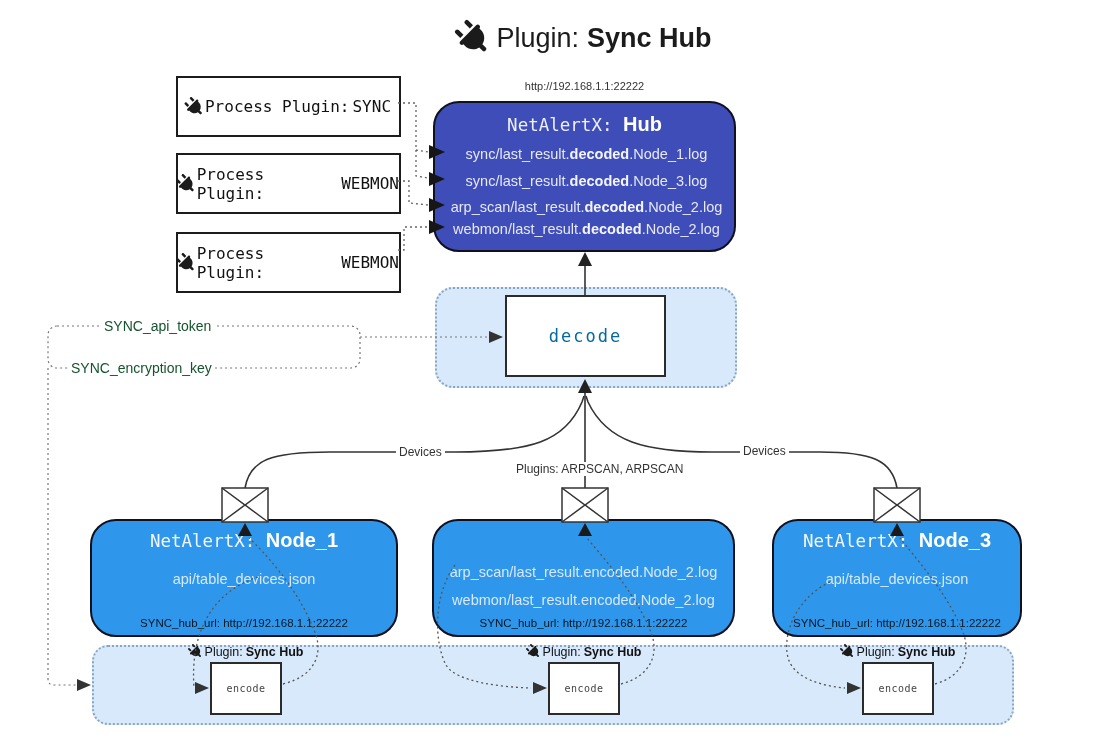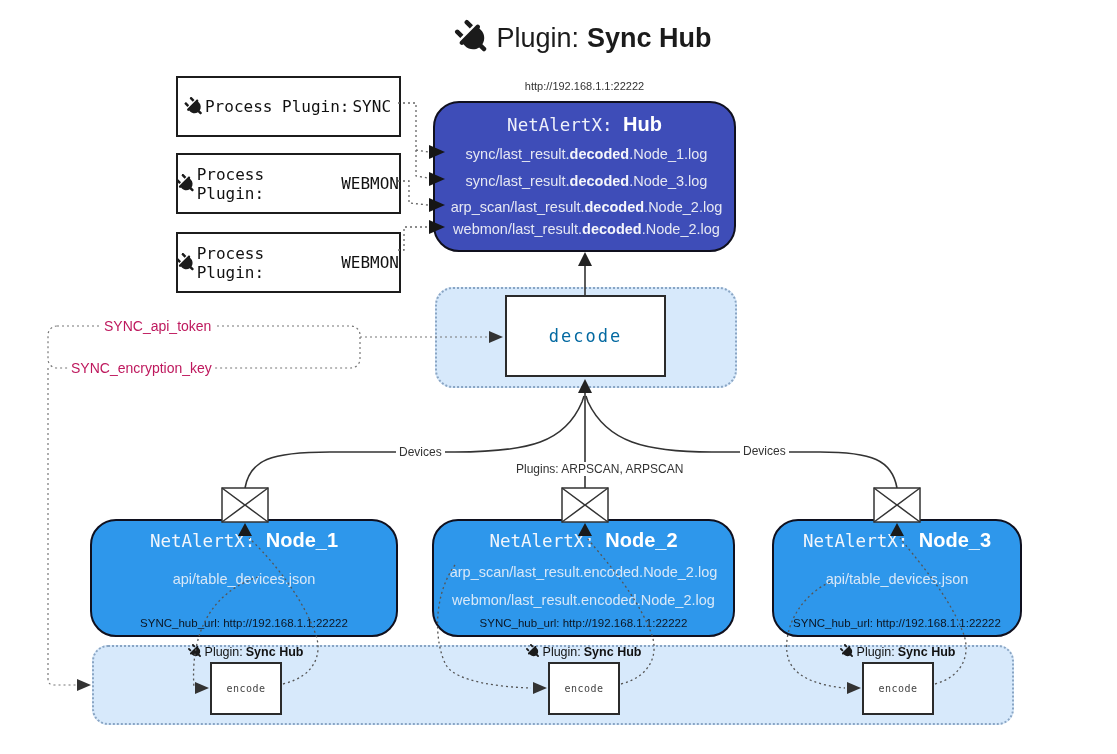--- a/index.html
+++ b/index.html
@@ -32,21 +32,21 @@
 
   
   #decode-area{left:435px;top:287px;width:302px;height:101px;background:#d7e9fb;
        border:2px dotted #89a5c4;border-radius:18px;box-sizing:border-box;}
   .white-box{background:#fff;border:2px solid #2b2b2b;box-sizing:border-box;
        display:flex;align-items:center;justify-content:center;
        font-family:"DejaVu Sans Mono",monospace;color:#0369a1;}
   #decode-box{left:505px;top:295px;width:161px;height:82px;font-size:17px;letter-spacing:2px;}
 
   
-  .cred{background:#fff;padding:0 3px;font-size:14px;color:#be185d;white-space:nowrap;}
+  .cred{background:#fff;padding:0 3px;font-size:14px;color:#14532d;white-space:nowrap;}
   #cred1{left:101px;top:318px;}
   #cred2{left:68px;top:360px;}
 
   
   .edge-label{background:#fff;padding:0 3px;font-size:12px;color:#333;white-space:nowrap;}
   #devices-left{left:396px;top:445px;}
   #devices-right{left:740px;top:444px;}
   #plugins-label{left:513px;top:462px;}
 
   
@@ -145,23 +145,20 @@
   <div class="abs z2 white-box" id="decode-box">decode</div>
 
   <div class="abs z2 node" id="node1">
     <div class="node-title">
       <span>NetAlertX: </span><span class="bold">Node_1</span>
     </div>
     <div class="node-file" style="top:50px">api/table_devices.json</div>
     <div class="node-url">SYNC_hub_url: http://192.168.1.1:22222</div>
   </div>
   <div class="abs z2 node" id="node2">
-    <div class="node-title">
-      <span>NetAlertX: </span><span class="bold">Node_2</span>
-    </div>
     <div class="node-file" style="top:43px">arp_scan/last_result.encoded.Node_2.log</div>
     <div class="node-file" style="top:71px">webmon/last_result.encoded.Node_2.log</div>
     <div class="node-url">SYNC_hub_url: http://192.168.1.1:22222</div>
   </div>
   <div class="abs z2 node" id="node3">
     <div class="node-title">
       <span>NetAlertX: </span><span class="bold">Node_3</span>
     </div>
     <div class="node-file" style="top:50px">api/table_devices.json</div>
     <div class="node-url">SYNC_hub_url: http://192.168.1.1:22222</div>

